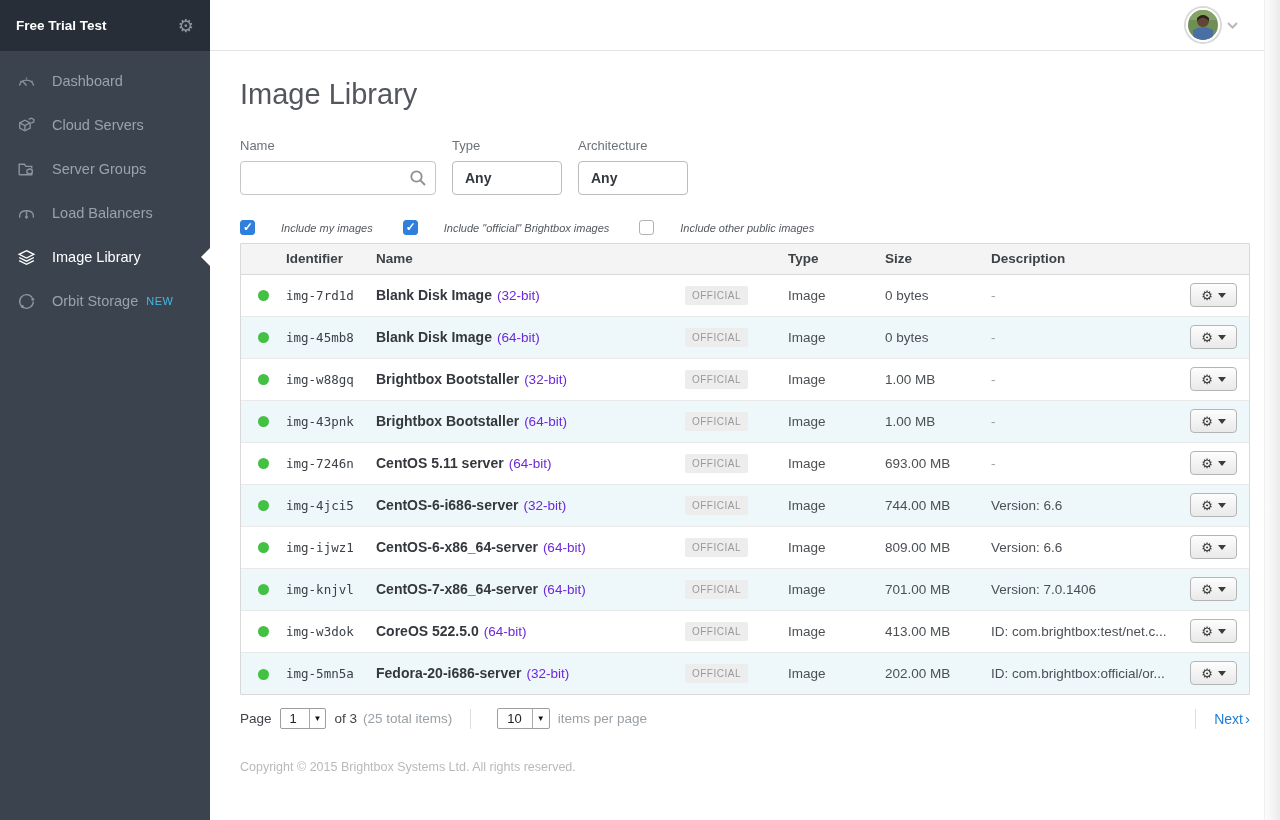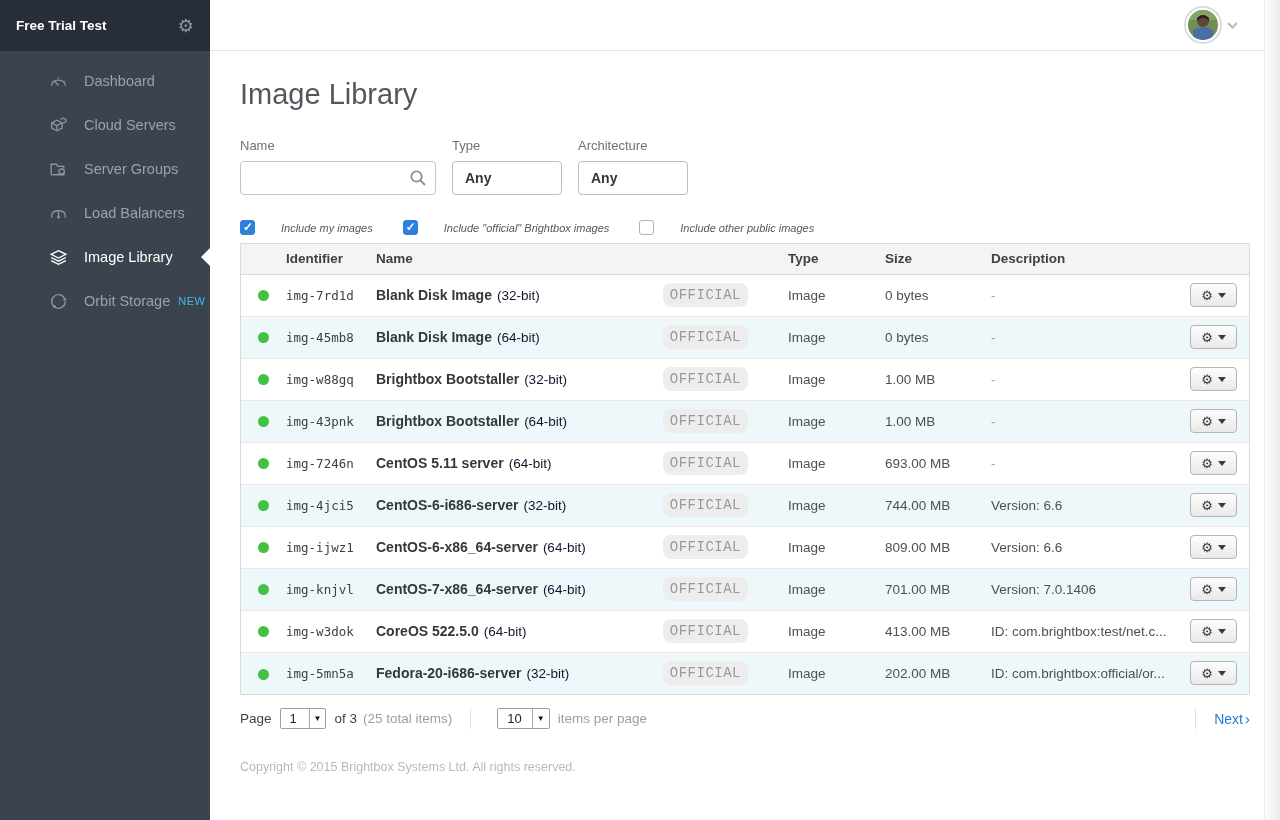--- a/index.html
+++ b/index.html
@@ -3,21 +3,21 @@
 <meta charset="utf-8">
 <style>
   * { margin:0; padding:0; box-sizing:border-box; }
   html,body { width:1280px; height:820px; overflow:hidden; font-family:"Liberation Sans", sans-serif; background:#fff; }
 
   
   .sidebar { position:absolute; left:0; top:0; width:210px; height:820px; background:#3b434e; z-index:3; }
   .sidebar-header { height:51px; background:#272e37; display:flex; align-items:center; justify-content:space-between; padding:12px 16px; }
   .account-name { color:#ffffff; font-weight:bold; font-size:13.5px; }
   .sidebar-gear { color:#8d959e; font-size:18px; line-height:1; cursor:pointer; }
-  .side-list { padding-top:8px;padding-left:32px; }
+  .side-list { padding-top:8px; }
   .side-item { position:relative; height:44px; display:flex; align-items:center; padding-left:15px; cursor:pointer; }
   .side-icon { width:22px; height:22px; display:inline-flex; align-items:center; justify-content:center; }
   .side-icon svg { stroke:#8c949d; fill:none; stroke-width:1.3; }
   .side-label { margin-left:15px; font-size:14.5px; color:#9aa2ab; }
   .side-item.active .side-label { color:#ffffff; }
   .side-item.active .side-icon svg { stroke:#ffffff; }
   .new-badge { margin-left:8px; font-size:11px; color:#3fbbe8; letter-spacing:.5px; }
   .active-arrow { position:absolute; right:0; top:50%; transform:translateY(-50%); width:0; height:0;
                   border-top:9px solid transparent; border-bottom:9px solid transparent; border-right:9px solid #ffffff; }
 
@@ -58,22 +58,22 @@
   thead tr { background:#f4f4f4; height:30px; }
   th { font-size:13.5px; font-weight:bold; color:#3d4247; text-align:left; border-bottom:1px solid #d9d9d9; }
   tbody tr { height:42px; background:#fff; }
   tbody tr.alt { background:#eef7fa; }
   tbody tr + tr td { border-top:1px solid #e9e9e9; }
   td { vertical-align:middle; font-size:13.5px; color:#4b5055; }
   .dot { display:inline-block; width:11px; height:11px; border-radius:50%; background:#42c142; margin-left:17px; vertical-align:middle; }
   .ident { font-family:"DejaVu Sans Mono", monospace; font-size:12.5px; color:#3b4147; }
   .c-name-inner { display:flex; align-items:center; }
   .nm { font-weight:bold; color:#34383d; font-size:14px; white-space:nowrap; }
-  .arch { color:#0f172a; font-size:13.5px; margin-left:5px; white-space:nowrap; }
-  .badge { margin-left:auto; margin-right:40px; background:#ededed; color:#999999; font-size:14px; letter-spacing:.5px; padding:4px 7px; border-radius:8px;font-family:Liberation Mono, monospace; }
+  .arch { color:#6d28d9; font-size:13.5px; margin-left:5px; white-space:nowrap; }
+  .badge { margin-left:auto; margin-right:40px; background:#ededed; color:#999999; font-size:10px; letter-spacing:.5px; padding:4px 7px; border-radius:2px; }
   .c-desc { white-space:nowrap; overflow:hidden; text-overflow:ellipsis; }
   td.dim { color:#9ba1a7; }
   .gear-btn { float:right; margin-right:12px; width:47px; height:24px; border:1px solid #b5b5b5; border-radius:4px;
               background:linear-gradient(#fdfdfd,#e9e9e9); display:flex; align-items:center; justify-content:center; gap:5px; cursor:pointer; }
   .gear-btn .gear { font-size:13px; color:#3c3c3c; line-height:1; }
   .gear-btn .caret { width:0; height:0; border-left:4px solid transparent; border-right:4px solid transparent; border-top:5px solid #3c3c3c; }
 
   
   .pagination { display:flex; align-items:center; margin-top:13px; font-size:13.5px; color:#3f444a; }
   .psel { display:inline-flex; align-items:center; height:21px; border:1px solid #9e9e9e; border-radius:2px; background:#fff; margin:0 8px; cursor:pointer; }

